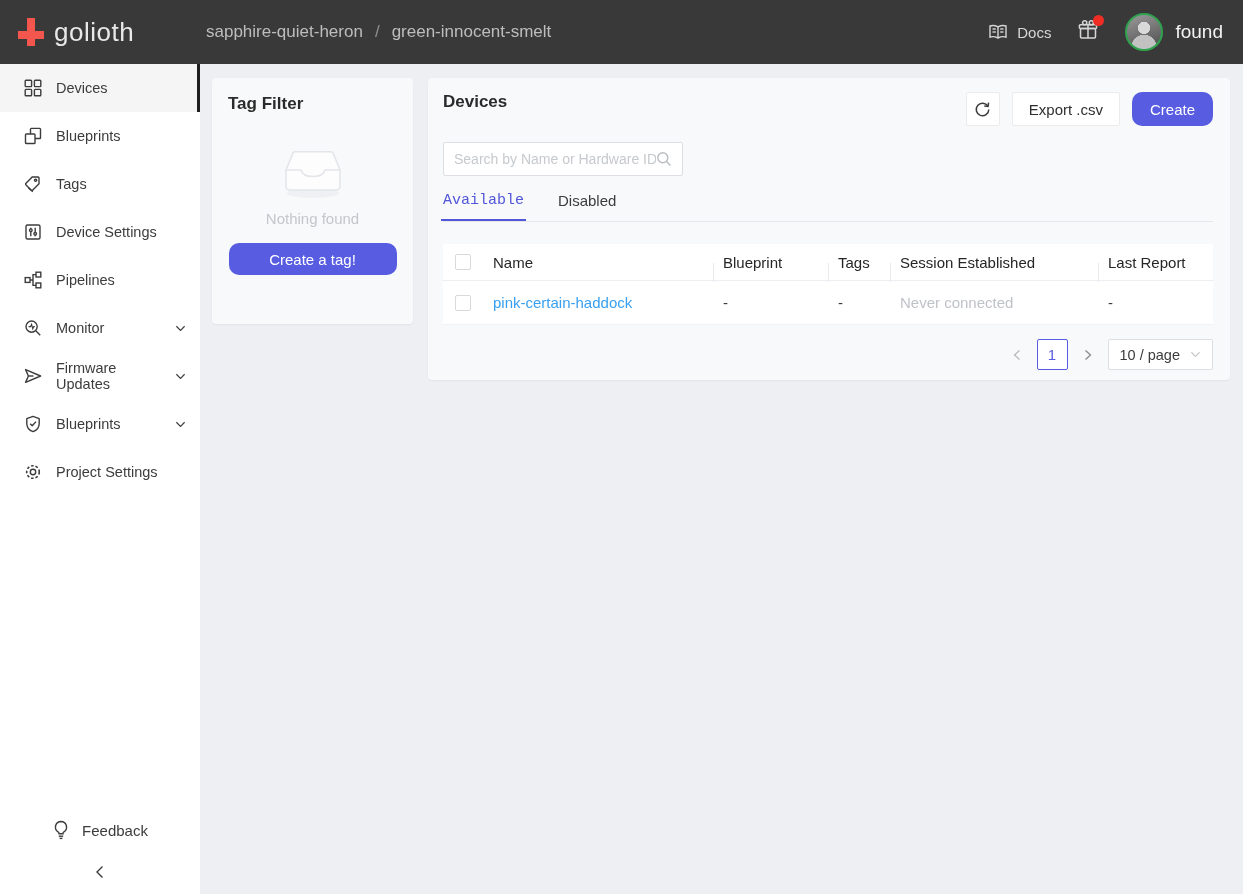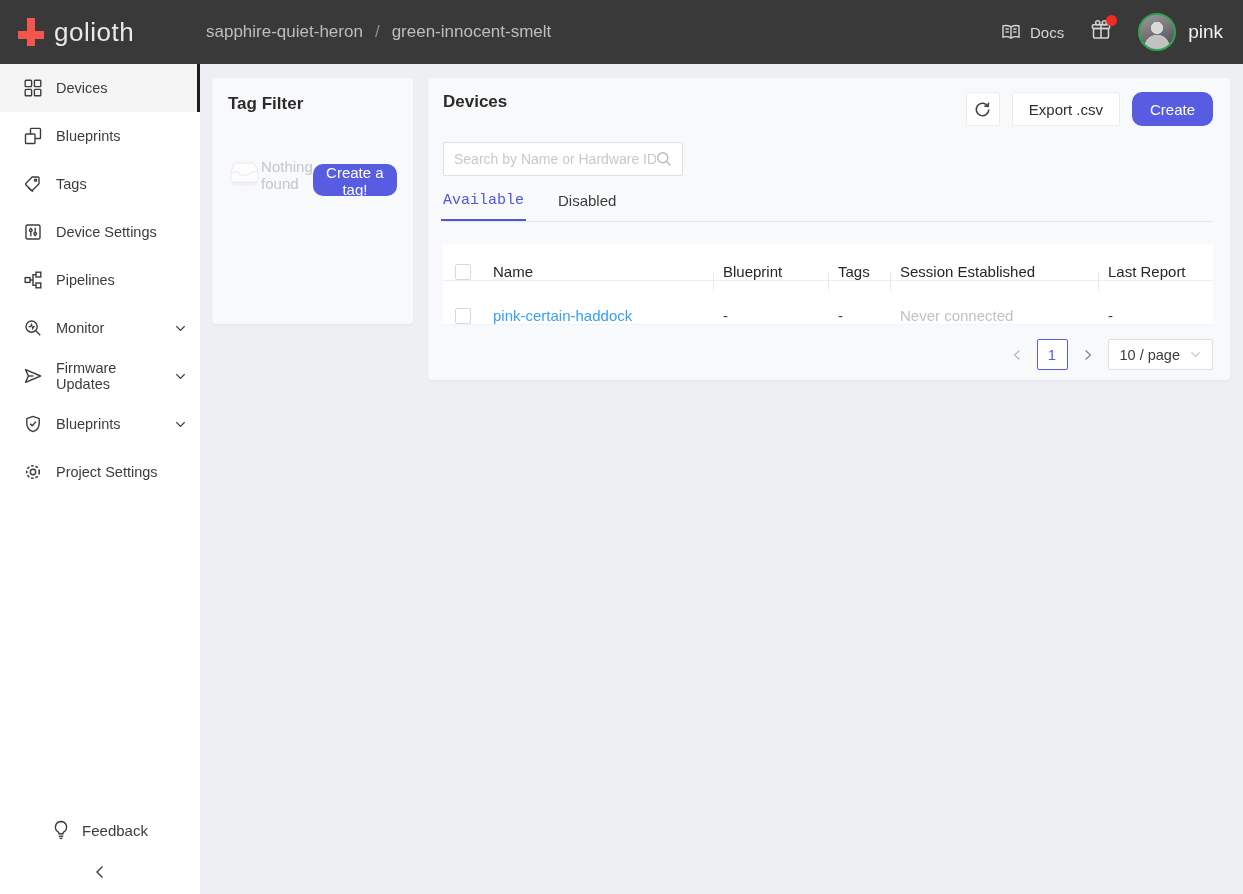--- a/index.html
+++ b/index.html
@@ -40,21 +40,21 @@
   .collapse { position:absolute; left:0; bottom:4px; width:200px; height:36px; display:flex;
               align-items:center; justify-content:center; cursor:pointer; }
 
   
   .content { position:absolute; left:200px; top:64px; width:1043px; height:830px; background:#edeff3; }
   .card { background:#f8f9fb; border-radius:4px; box-shadow:0 1px 2px rgba(0,0,0,.05); }
 
   
   .tagfilter { position:absolute; left:12px; top:14px; width:201px; height:246px; padding:16px; }
   .panel-title { font-size:17px; font-weight:700; color:#2b2b2b; }
-  .empty-wrap { margin-top:34px; display:flex; flex-direction:row; }
+  .empty-wrap { margin-top:34px; display:flex; flex-direction:column; align-items:center; }
   .empty-text { margin-top:10px; font-size:15px; color:#c3c6cb; }
   .btn-primary { background:#575ce0; color:#ffffff; border:none; border-radius:10px; font-size:15px;
                  font-family:"Liberation Sans",sans-serif; cursor:pointer; }
   .create-tag-btn { margin-top:16px; width:168px; height:32px; }
 
   
   .devpanel { position:absolute; left:228px; top:14px; width:802px; height:302px; padding:14px 17px 0 15px; }
   .dev-head { display:flex; align-items:flex-start; }
   .dev-actions { margin-left:auto; display:flex; align-items:center; gap:12px; }
   .btn-plain { background:#ffffff; border:1px solid #ececec; border-radius:2px; color:#2f2f2f;
@@ -69,21 +69,21 @@
                       font-family:"Liberation Sans",sans-serif; }
   .search-box input::placeholder { color:#c6c9cd; }
 
   .tabs { margin-top:16px; display:flex; gap:34px; position:relative; }
   .tab { font-size:15px; padding-bottom:12px; cursor:pointer; color:#3c3c3c; position:relative; }
   .tab.active { color:#5157d8;font-family:Liberation Mono, monospace; }
   .tab.active::after { content:""; position:absolute; left:-2px; right:-2px; bottom:0; height:2px; background:#5157d8; }
   .tabs-divider { height:1px; background:#e5e7eb; margin:0 0 0 0; }
 
   .dtable { margin-top:22px; background:#fff; }
-  .trow { display:flex; align-items:flex-end; }
+  .trow { display:flex; align-items:center; }
   .th-row { height:37px; border-bottom:1px solid #eceef1; }
   .td-row { height:44px; border-bottom:1px solid #f2f3f5; }
   .cell { font-size:15px; color:#262626; padding-left:10px; position:relative; }
   .c-check { flex:0 0 40px; display:flex; justify-content:center; padding-left:0; }
   .c-name { flex:0 0 230px; }
   .c-bp { flex:0 0 115px; }
   .c-tags { flex:0 0 62px; }
   .c-sess { flex:0 0 208px; }
   .c-last { flex:1; }
   .th-row .cell:not(.c-check)::before { content:""; position:absolute; left:0; top:9px; height:19px; width:1px; background:#e8eaed; }
@@ -138,21 +138,21 @@
             <rect x="2.2" y="5.2" width="15.6" height="3.4" rx="0.8"></rect>
             <line x1="10" y1="5.2" x2="10" y2="17.2"></line>
             <circle cx="7" cy="3.4" r="1.9"></circle>
               <circle cx="13" cy="3.4" r="1.9"></circle>
           </g>
         </svg>
         <span class="notif-dot" style="background:#ef2d24;"></span>
       </div>
       <div class="user">
         <div class="avatar"></div>
-        <span class="username">pink</span>
+        <span class="username">found</span>
       </div>
     </div>
   </div>
 
   <div class="sidebar">
 
     <div class="side-item active">
       <svg class="side-icon" viewBox="0 0 18 18">
         <g fill="none" stroke="#3c3c3c" stroke-width="1.4">
           <rect x="1.2" y="1.2" width="6.4" height="6.4" rx="0.8"></rect>

